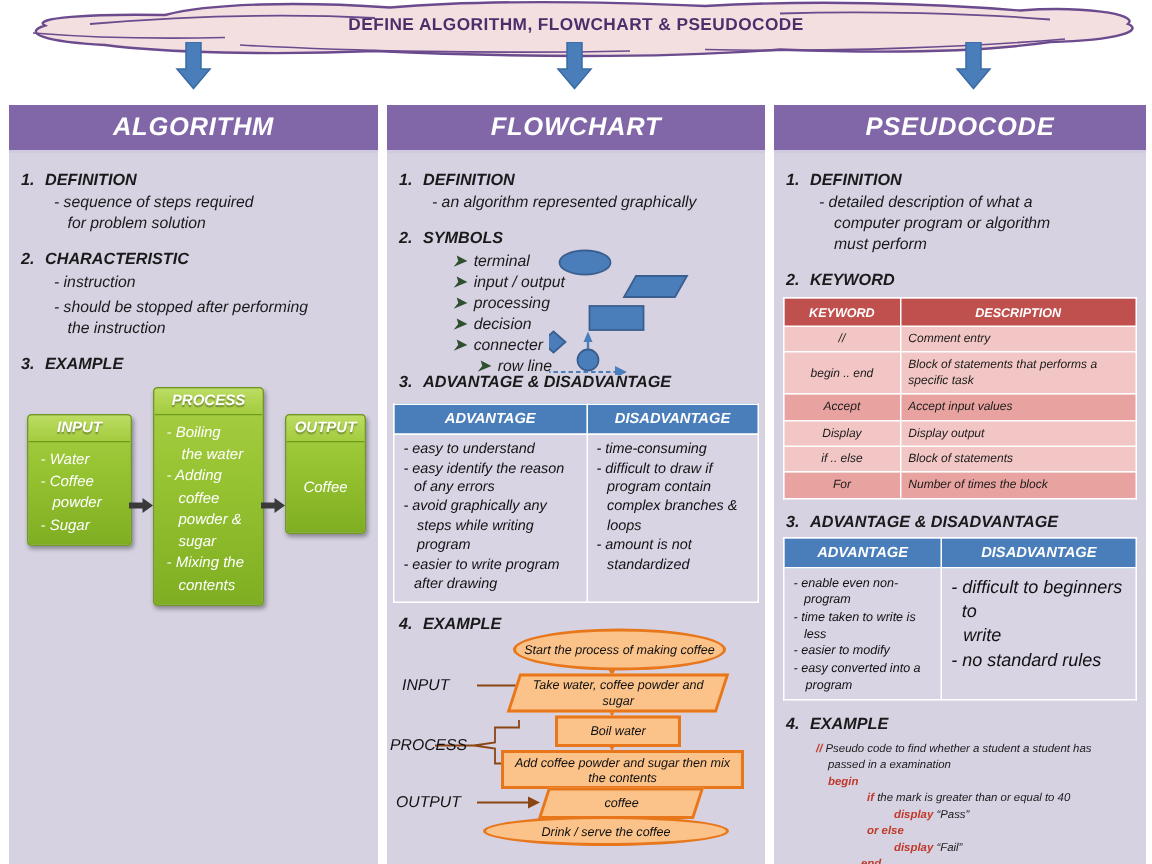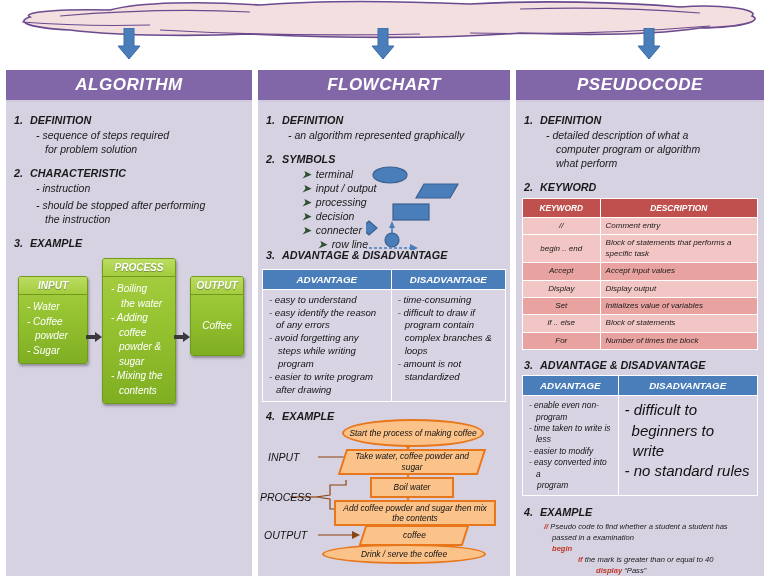--- a/index.html
+++ b/index.html
@@ -99,20 +99,21 @@
     <path d="M110,10 C140,2 200,1 260,5 C320,0 400,1 470,4 C540,0 620,2 680,7
              C720,4 760,9 752,16 C762,20 748,27 700,28 C660,34 600,36 520,33
              C440,39 340,38 250,34 C180,37 110,35 70,30 C30,28 14,22 30,17
              C20,12 60,9 110,10 Z" fill="#f4dfe0" stroke="#6b4a8e" stroke-width="1.6"></path>
     <path d="M60,16 C120,11 190,9 250,12" fill="none" stroke="#6b4a8e" stroke-width="1.2"></path>
     <path d="M520,9 C580,7 650,9 700,13" fill="none" stroke="#6b4a8e" stroke-width="1.2"></path>
     <path d="M160,30 C230,34 330,36 420,34" fill="none" stroke="#6b4a8e" stroke-width="1.1"></path>
     <path d="M470,33 C560,35 650,31 710,26" fill="none" stroke="#6b4a8e" stroke-width="1.1"></path>
     <path d="M22,22 C60,25 110,26 150,25" fill="none" stroke="#6b4a8e" stroke-width="1.1"></path>
   </svg>
+  <div id="banner-title">DEFINE ALGORITHM, FLOWCHART &amp; PSEUDOCODE</div>
 </div>
 
 <svg class="arrow" style="left:116px;top:28px;" width="26" height="32">
   <polygon points="8,0 18,0 18,18 24,18 13,31 2,18 8,18" fill="#4a7ebb" stroke="#3a6ba3" stroke-width="1"></polygon>
 </svg>
 <svg class="arrow" style="left:370px;top:28px;" width="26" height="32">
   <polygon points="8,0 18,0 18,18 24,18 13,31 2,18 8,18" fill="#4a7ebb" stroke="#3a6ba3" stroke-width="1"></polygon>
 </svg>
 <svg class="arrow" style="left:636px;top:28px;" width="26" height="32">
   <polygon points="8,0 18,0 18,18 24,18 13,31 2,18 8,18" fill="#4a7ebb" stroke="#3a6ba3" stroke-width="1"></polygon>
@@ -228,21 +229,21 @@
       <tbody>
           <tr>
         <th>ADVANTAGE</th>
         <th>DISADVANTAGE</th>
       </tr>
       <tr>
         <td>
           <div>- easy to understand</div>
           <div>- easy identify the reason</div>
           <div style="text-indent:0;padding-left:8px">of any errors</div>
-          <div>- avoid forgetting any</div>
+          <div>- avoid graphically any</div>
           <div style="text-indent:0;padding-left:10px">steps while writing</div>
           <div style="text-indent:0;padding-left:10px">program</div>
           <div>- easier to write program</div>
           <div style="text-indent:0;padding-left:8px">after drawing</div>
         </td>
         <td>
           <div>- time-consuming</div>
           <div>- difficult to draw if</div>
           <div style="text-indent:0;padding-left:8px">program contain</div>
           <div style="text-indent:0;padding-left:8px">complex branches &amp;</div>
@@ -302,21 +303,21 @@
 
 <div class="col" id="col-pseudocode">
   <div class="col-head">PSEUDOCODE</div>
   <div class="col-body">
 
     <div class="sec-title">
       <span class="num">1.</span><span>DEFINITION</span>
     </div>
     <div class="dash">-   detailed description of what a</div>
     <div style="margin-left:32px">computer program or algorithm</div>
-    <div style="margin-left:32px">what  perform</div>
+    <div style="margin-left:32px">must  perform</div>
 
     <div class="sec-title" style="margin-top:9px">
       <span class="num">2.</span><span>KEYWORD</span>
     </div>
   </div>
 
   <div style="padding:2px 6px 0 6px">
     <table class="rtable">
       <tbody>
           <tr>
@@ -331,24 +332,20 @@
         <td class="kw">begin .. end</td>
         <td>Block of statements  that performs a specific task</td>
       </tr>
       <tr class="even">
         <td class="kw">Accept</td>
         <td>Accept input values</td>
       </tr>
       <tr class="odd">
         <td class="kw">Display</td>
         <td>Display output</td>
-      </tr>
-      <tr class="even">
-        <td class="kw">Set</td>
-        <td>Initializes value of variables</td>
       </tr>
       <tr class="odd">
         <td class="kw">if .. else</td>
         <td>Block of statements</td>
       </tr>
       <tr class="even">
         <td class="kw">For</td>
         <td>Number of times the block</td>
       </tr>
     </tbody>
@@ -369,21 +366,21 @@
         <th>DISADVANTAGE</th>
       </tr>
       <tr>
         <td>
           <div>- enable even non-program</div>
           <div>- time taken to  write  is less</div>
           <div>- easier to modify</div>
           <div>- easy converted into  a</div>
           <div style="text-indent:0;padding-left:9px">program</div>
         </td>
-        <td style="font-size:15px">
+        <td style="font-size:12px">
           <div>-  difficult to beginners to</div>
           <div style="text-indent:0;padding-left:9px">write</div>
           <div>-  no standard rules</div>
         </td>
       </tr>
     </tbody>
       </table>
   </div>
 
   <div class="col-body" style="padding-top:4px">

